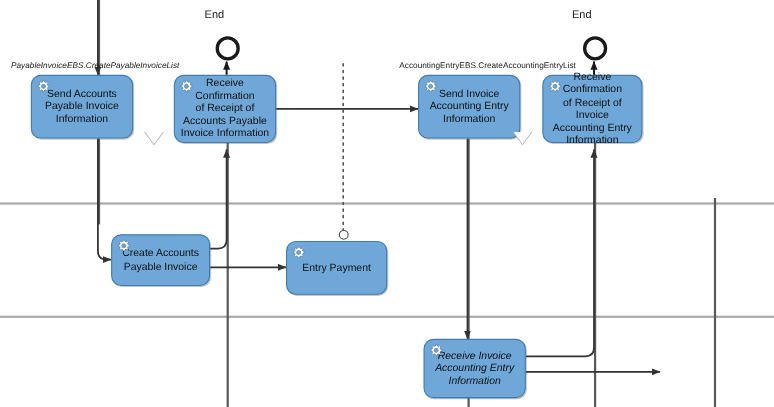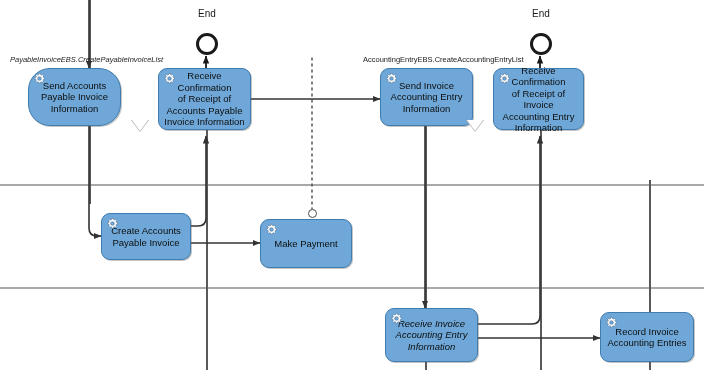--- a/index.html
+++ b/index.html
@@ -71,21 +71,21 @@
     height: 22px;
     border: 3px solid #1a1a1a;
     border-radius: 50%;
     background: #ffffff;
   }
   .end-label {
     position: absolute;
     font-size: 10px;
     color: #1a1a1a;
     white-space: nowrap;
-    text-align: center;
+    text-align: left;
   }
   
   .boundary-circle {
     position: absolute;
     box-sizing: border-box;
     width: 9px;
     height: 9px;
     border: 1.4px solid #4d4d4d;
     border-radius: 50%;
     background: #ffffff;
@@ -174,21 +174,21 @@
 
   <div class="iface-label" style="left:10px; top:55px;font-style:italic;">PayableInvoiceEBS.CreatePayableInvoiceList</div>
   <div class="iface-label" style="left:363px; top:55px;">AccountingEntryEBS.CreateAccountingEntryList</div>
 
   <div class="end-label" style="left:186px; top:8px; width:42px;">End</div>
   <div class="end-event" style="left:196px; top:33px;"></div>
 
   <div class="end-label" style="left:520px; top:8px; width:42px;">End</div>
   <div class="end-event" style="left:530px; top:33px;"></div>
 
-  <div class="task" style="left:28px; top:68px; width:93px; height:58px;border-radius:22px;">
+  <div class="task" style="left:28px; top:68px; width:93px; height:58px;">
     <svg class="gear" viewBox="0 0 24 24">
       <path fill="#ffffff" stroke="#4d6d8d" stroke-width="1" d="M13.6 2.6l.4 2.1 2 .9 1.8-1.2 1.8 1.8-1.2 1.8.9 2 2.1.4v2.6l-2.1.4-.9 2 1.2 1.8-1.8 1.8-1.8-1.2-2 .9-.4 2.1h-2.6l-.4-2.1-2-.9-1.8 1.2-1.8-1.8 1.2-1.8-.9-2-2.1-.4v-2.6l2.1-.4.9-2-1.2-1.8 1.8-1.8 1.8 1.2 2-.9.4-2.1z"></path>
       <circle cx="12" cy="12" r="3.4" fill="#6fa8d8" stroke="#4d6d8d" stroke-width="1"></circle>
     </svg>
     <span class="label">Send Accounts
 Payable Invoice
 Information</span>
   </div>
 
   <div class="task" style="left:158px; top:68px; width:93px; height:62px;">
@@ -209,21 +209,21 @@
     </svg>
     <span class="label">Create Accounts
 Payable Invoice</span>
   </div>
 
   <div class="task" style="left:260px; top:219px; width:92px; height:49px;">
     <svg class="gear" viewBox="0 0 24 24">
       <path fill="#ffffff" stroke="#4d6d8d" stroke-width="1" d="M13.6 2.6l.4 2.1 2 .9 1.8-1.2 1.8 1.8-1.2 1.8.9 2 2.1.4v2.6l-2.1.4-.9 2 1.2 1.8-1.8 1.8-1.8-1.2-2 .9-.4 2.1h-2.6l-.4-2.1-2-.9-1.8 1.2-1.8-1.8 1.2-1.8-.9-2-2.1-.4v-2.6l2.1-.4.9-2-1.2-1.8 1.8-1.8 1.8 1.2 2-.9.4-2.1z"></path>
       <circle cx="12" cy="12" r="3.4" fill="#6fa8d8" stroke="#4d6d8d" stroke-width="1"></circle>
     </svg>
-    <span class="label">Make Payment</span>
+    <span class="label">Entry Payment</span>
   </div>
 
   <div class="task" style="left:380px; top:68px; width:93px; height:58px;align-items:center;">
     <svg class="gear" viewBox="0 0 24 24">
       <path fill="#ffffff" stroke="#4d6d8d" stroke-width="1" d="M13.6 2.6l.4 2.1 2 .9 1.8-1.2 1.8 1.8-1.2 1.8.9 2 2.1.4v2.6l-2.1.4-.9 2 1.2 1.8-1.8 1.8-1.8-1.2-2 .9-.4 2.1h-2.6l-.4-2.1-2-.9-1.8 1.2-1.8-1.8 1.2-1.8-.9-2-2.1-.4v-2.6l2.1-.4.9-2-1.2-1.8 1.8-1.8 1.8 1.2 2-.9.4-2.1z"></path>
       <circle cx="12" cy="12" r="3.4" fill="#6fa8d8" stroke="#4d6d8d" stroke-width="1"></circle>
     </svg>
     <span class="label">Send Invoice
 Accounting Entry
 Information</span>
@@ -243,28 +243,20 @@
   <div class="task" style="left:385px; top:308px; width:93px; height:54px;font-style:italic;">
     <svg class="gear" viewBox="0 0 24 24">
       <path fill="#ffffff" stroke="#4d6d8d" stroke-width="1" d="M13.6 2.6l.4 2.1 2 .9 1.8-1.2 1.8 1.8-1.2 1.8.9 2 2.1.4v2.6l-2.1.4-.9 2 1.2 1.8-1.8 1.8-1.8-1.2-2 .9-.4 2.1h-2.6l-.4-2.1-2-.9-1.8 1.2-1.8-1.8 1.2-1.8-.9-2-2.1-.4v-2.6l2.1-.4.9-2-1.2-1.8 1.8-1.8 1.8 1.2 2-.9.4-2.1z"></path>
       <circle cx="12" cy="12" r="3.4" fill="#6fa8d8" stroke="#4d6d8d" stroke-width="1"></circle>
     </svg>
     <span class="label">Receive Invoice
 Accounting Entry
 Information</span>
   </div>
 
-  <div class="task" style="left:600px; top:312px; width:94px; height:50px;">
-    <svg class="gear" viewBox="0 0 24 24">
-      <path fill="#ffffff" stroke="#4d6d8d" stroke-width="1" d="M13.6 2.6l.4 2.1 2 .9 1.8-1.2 1.8 1.8-1.2 1.8.9 2 2.1.4v2.6l-2.1.4-.9 2 1.2 1.8-1.8 1.8-1.8-1.2-2 .9-.4 2.1h-2.6l-.4-2.1-2-.9-1.8 1.2-1.8-1.8 1.2-1.8-.9-2-2.1-.4v-2.6l2.1-.4.9-2-1.2-1.8 1.8-1.8 1.8 1.2 2-.9.4-2.1z"></path>
-      <circle cx="12" cy="12" r="3.4" fill="#6fa8d8" stroke="#4d6d8d" stroke-width="1"></circle>
-    </svg>
-    <span class="label">Record Invoice
-Accounting Entries</span>
-  </div>
 
   <div style="position:absolute; left:131px; top:120px;">
     <div class="tri-outer" style="left:0; top:0;"></div>
     <div class="tri-marker" style="left:1px; top:0;"></div>
   </div>
   <div style="position:absolute; left:466px; top:120px;">
     <div class="tri-outer" style="left:0; top:0;"></div>
     <div class="tri-marker" style="left:1px; top:0;"></div>
   </div>
 

